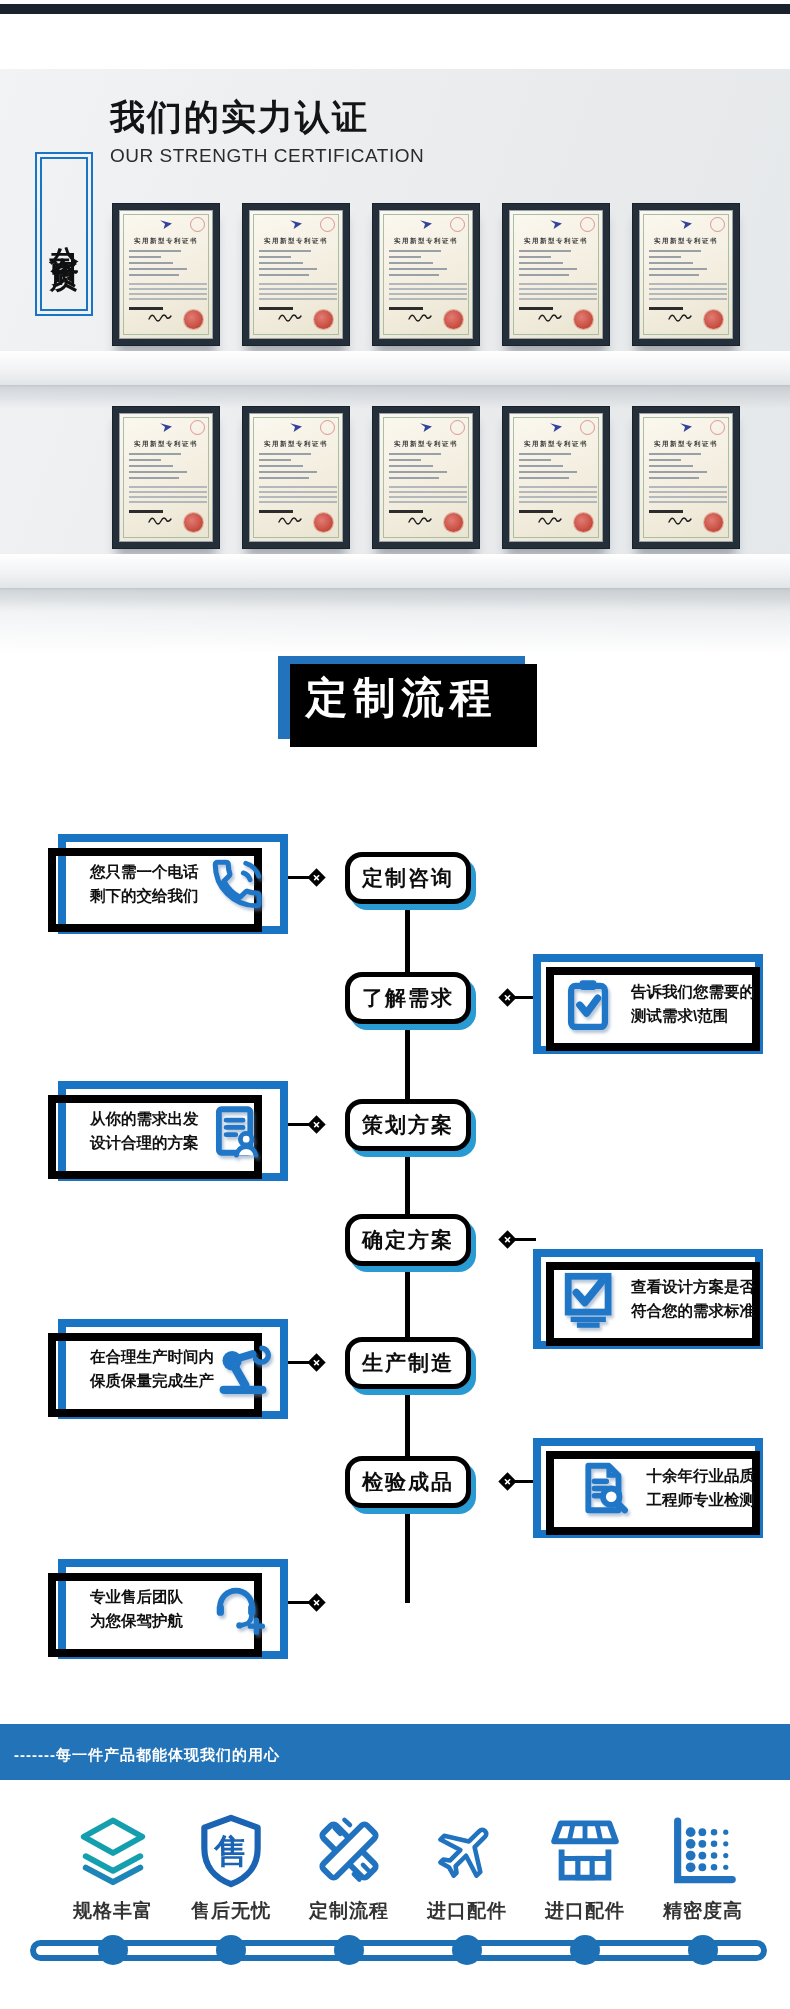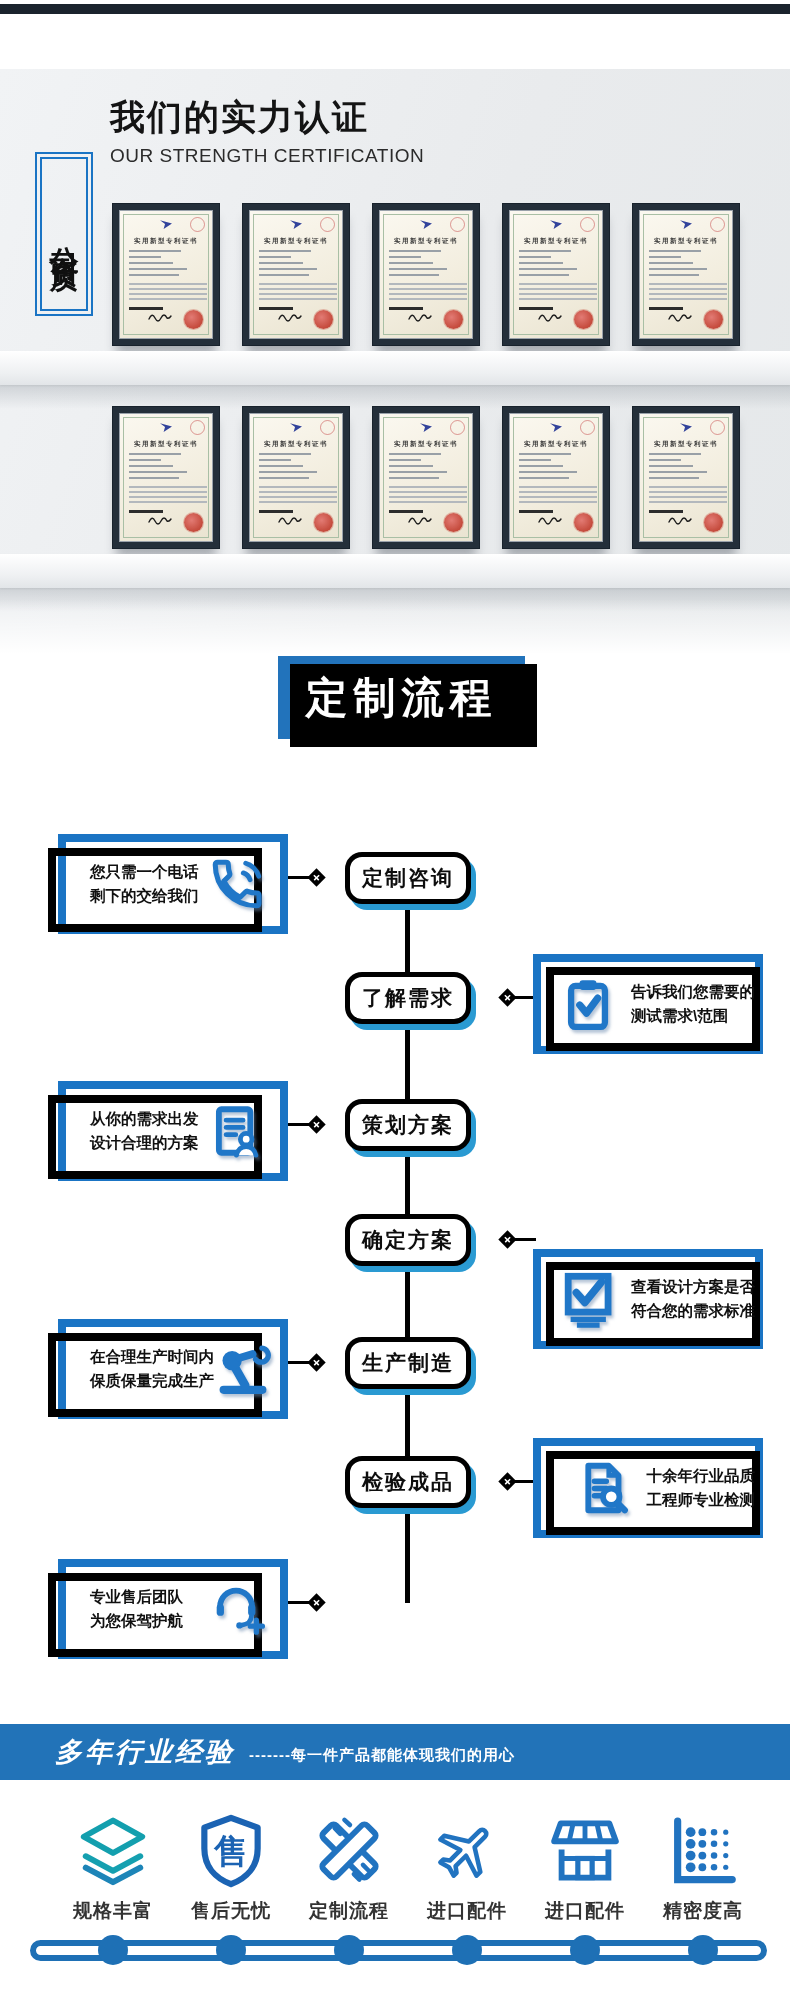--- a/index.html
+++ b/index.html
@@ -512,21 +512,20 @@
           <rect x="3.6" y="10" width="3" height="4.8" rx="1.4" fill="#2077c8"></rect>
           <rect x="16.6" y="10" width="3" height="4.8" rx="1.4" fill="#2077c8"></rect>
           <path d="M18 14.8c0 2.2-1.8 3.6-4 3.9" fill="none" stroke="#2077c8" stroke-width="2" stroke-linecap="round"></path>
           <circle cx="13" cy="18.8" r="1.3" fill="#2077c8"></circle>
           <path d="M20 16.6v5M17.5 19.1h5" stroke="#2077c8" stroke-width="2.2" stroke-linecap="round"></path>
         </svg>
     </span>
   </div>
 
   <div class="banner">
-    <span class="banner-title">多年行业经验</span>
     <span class="banner-tag">-------每一件产品都能体现我们的用心</span>
   </div>
 
   <div class="feature" style="left:57px">
     <div class="f-icon">
       <svg viewBox="0 0 24 24">
           <path d="M12 2.6L21 7.6 12 12.6 3 7.6z" fill="none" stroke="#139fae" stroke-width="1.8" stroke-linejoin="round"></path>
           <path d="M3.6 13.6L12 18.1l8.4-4.5" fill="none" stroke="#15a0b0" stroke-width="1.8" stroke-linecap="round" stroke-linejoin="round"></path>
           <path d="M3.6 17.1L12 21.6l8.4-4.5" fill="none" stroke="#1d85b8" stroke-width="1.8" stroke-linecap="round" stroke-linejoin="round"></path>
         </svg>

